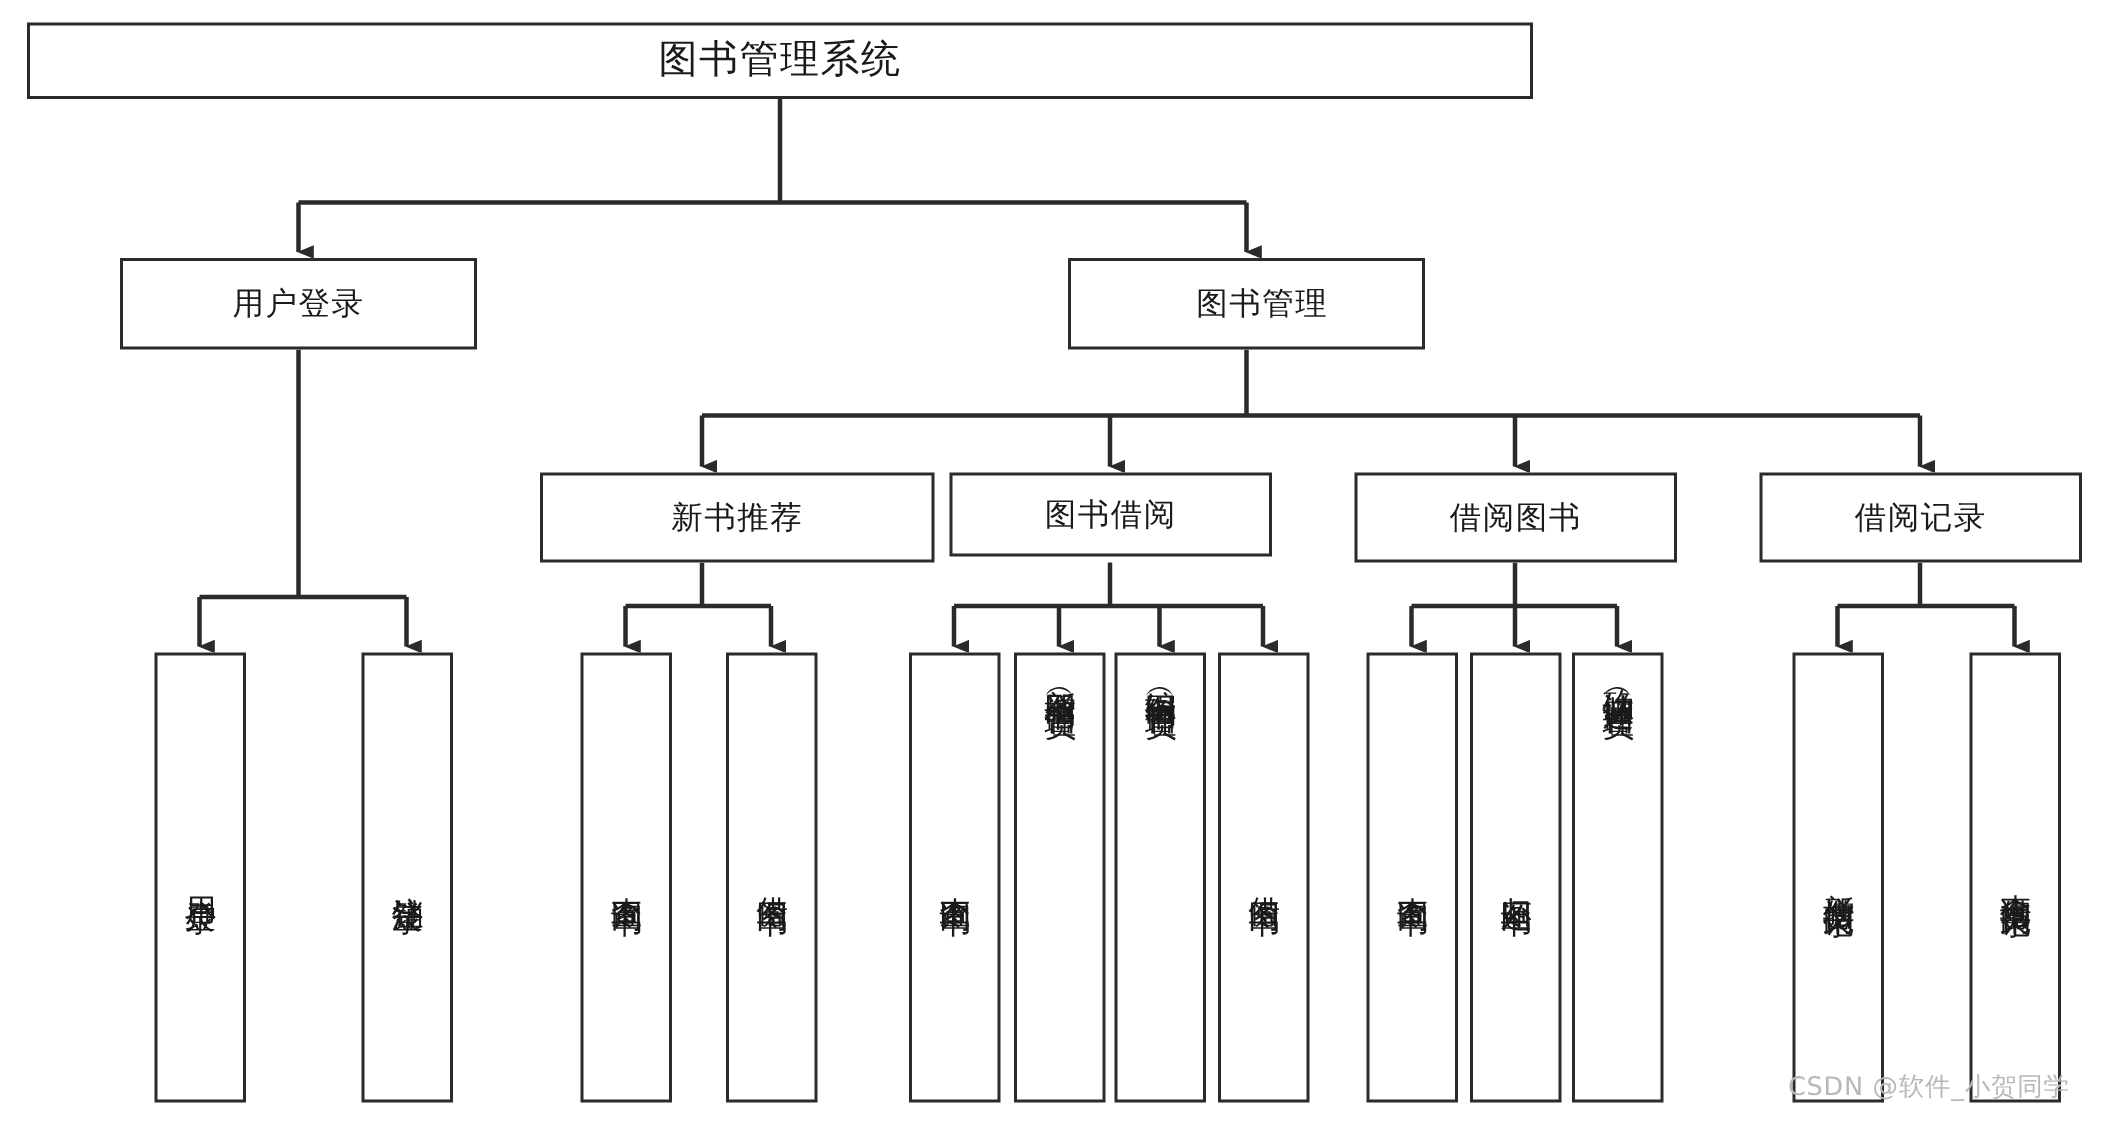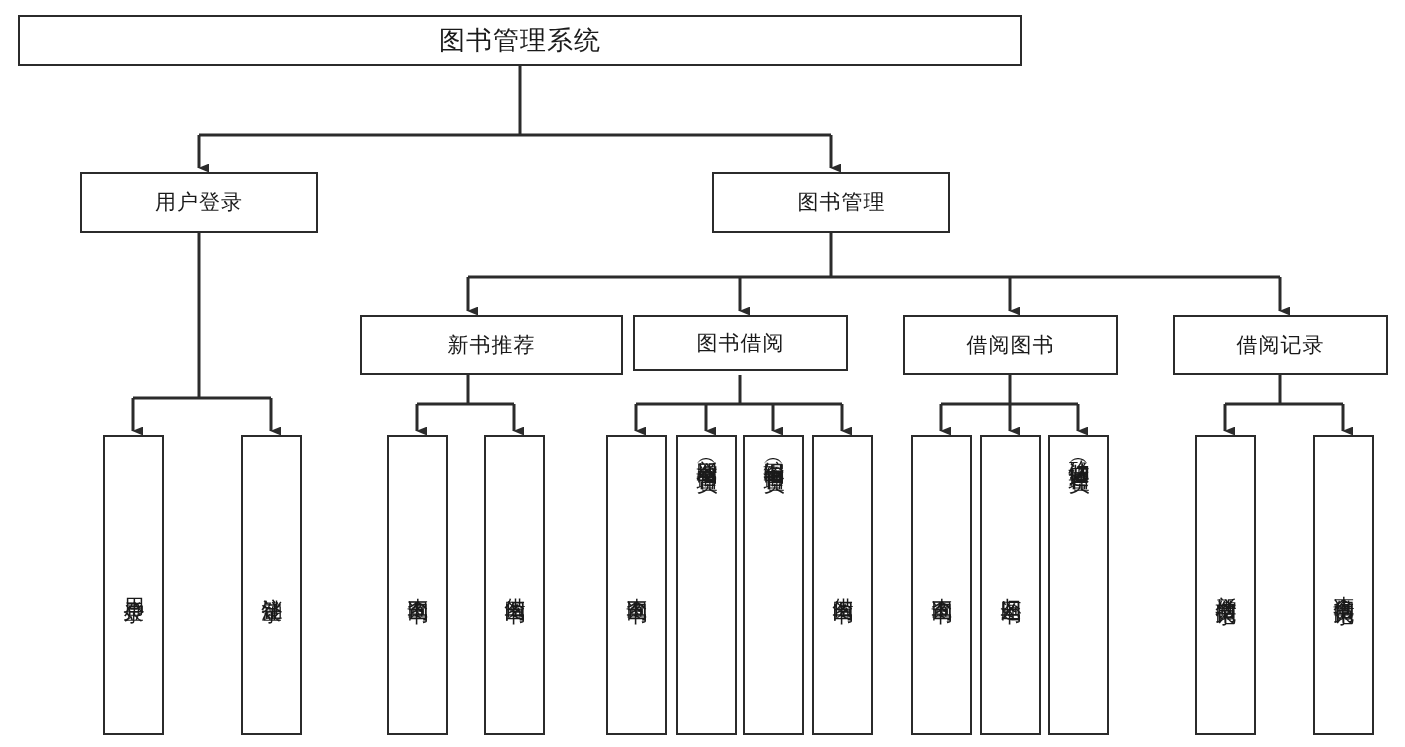--- a/index.html
+++ b/index.html
@@ -190,14 +190,15 @@
     <span class="node-label">确认归还（管理员）</span>
   </div>
 
   <div class="node vert centered" style="left:1195px; top:435px; width:61px; height:300px;">
     <span class="node-label">新增借阅记录</span>
   </div>
   <div class="node vert centered" style="left:1313px; top:435px; width:61px; height:300px;">
     <span class="node-label">查询借阅记录</span>
   </div>
 
+  <div class="watermark" style="left:1192px; top:713px;">CSDN @软件_小贺同学</div>
 
 </div>
 
 </body></html>

